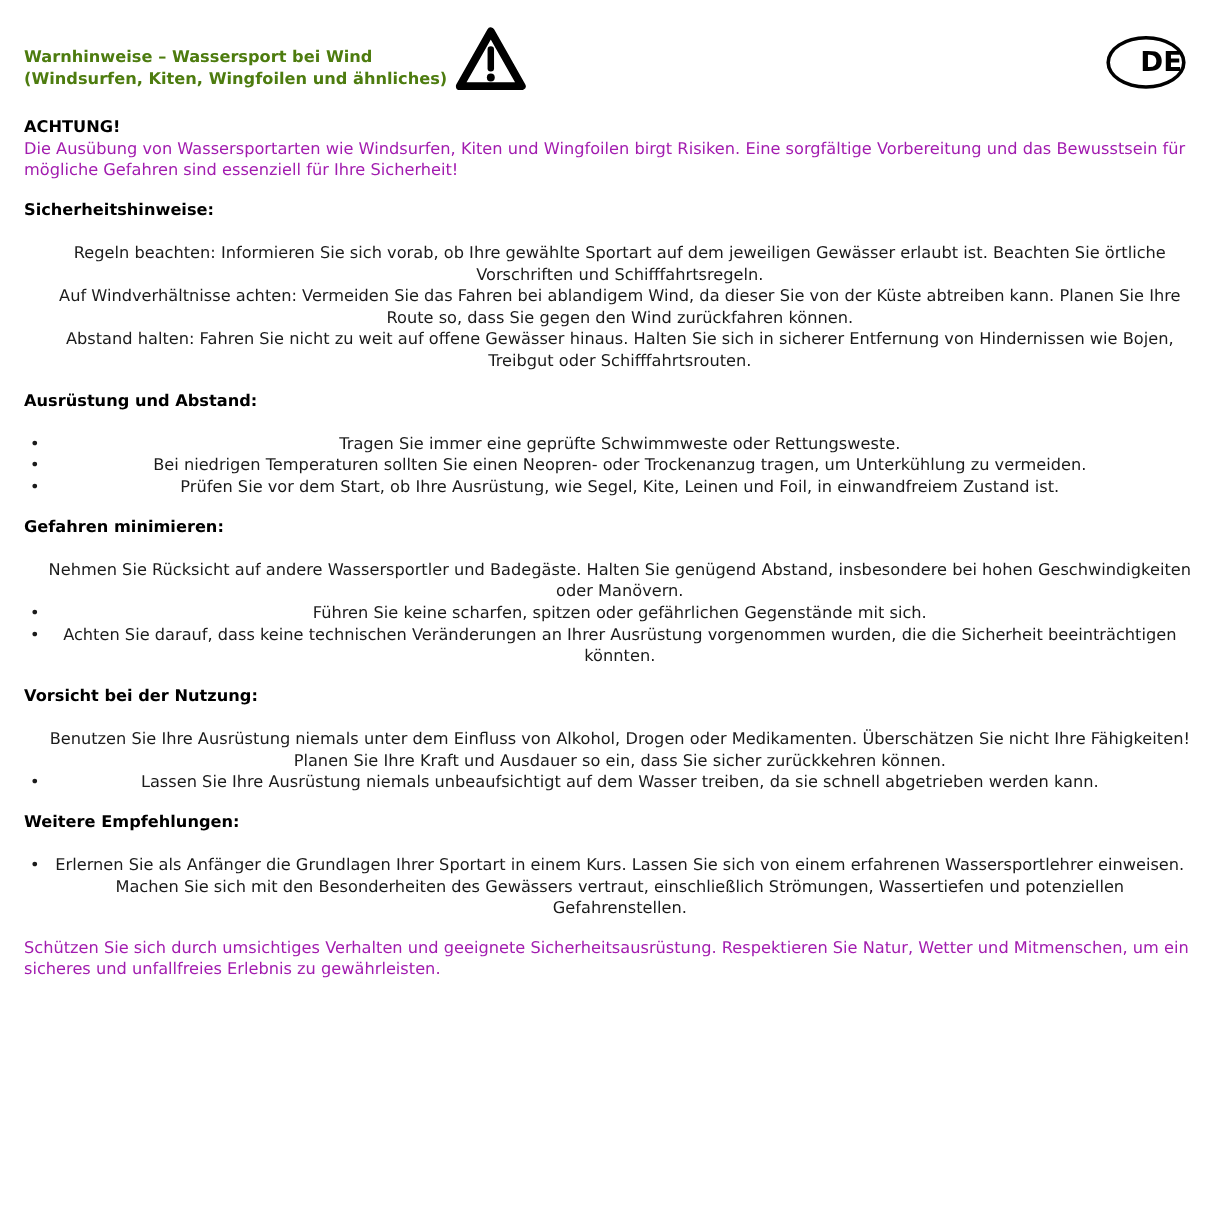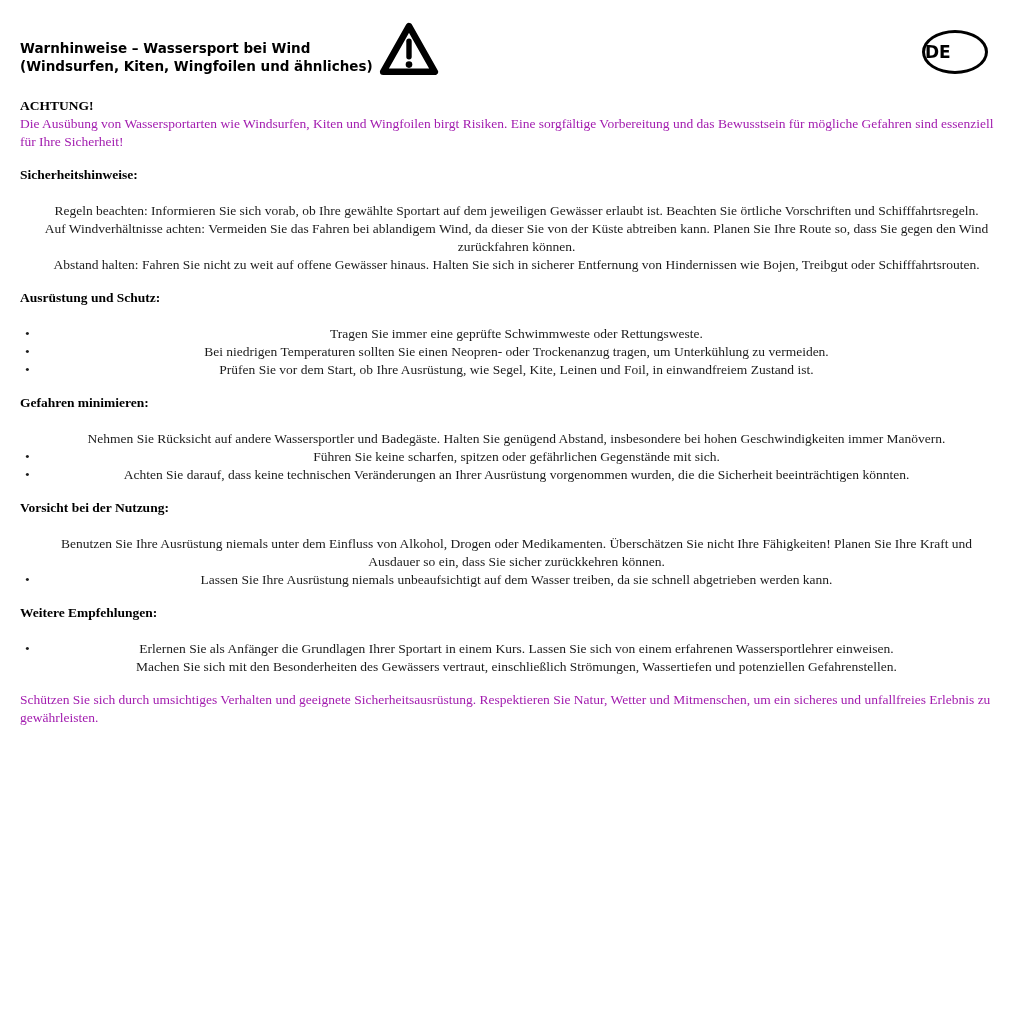--- a/index.html
+++ b/index.html
@@ -16,50 +16,50 @@
   }
 
   
   .header {
     display: flex;
     align-items: flex-start;
   }
   .titles { margin-top: 21px; }
   .doc-title {
     font-weight: bold;
-    color: #000000;
+    color: #4d7c0f;
     white-space: nowrap;
   }
   .warn-icon {
     width: 60px;
     height: 58px;
     margin-left: 6px;
     margin-top: 2px;
     flex: 0 0 auto;
   }
   .lang-badge {
     margin-left: auto;
     margin-top: 12px;
     margin-right: 6px;
     width: 66px;
     height: 44px;
     border: 3.5px solid #000;
     border-radius: 50%;
     display: flex;
     align-items: center;
-    justify-content: flex-start;
+    justify-content: flex-end;
     font-weight: bold;
-    font-size: 17px;
+    font-size: 23px;
     color: #000;
     box-sizing: border-box;
     flex: 0 0 auto;
   }
 
   
-  .sec { margin-top: 15px; font-family: Liberation Serif, serif; }
+  .sec { margin-top: 15px; }
   .sec-h {
     font-weight: bold;
     color: #000;
     margin-bottom: 18px;
   }
   .sec-h.tight { margin-bottom: 0; }
   .para { color: #a21caf; }
 
   .item {
     padding-left: 19px;
@@ -99,29 +99,29 @@
 </div>
 
 <div class="sec">
   <div class="sec-h">Sicherheitshinweise:</div>
   <div class="item">Regeln beachten: Informieren Sie sich vorab, ob Ihre gewählte Sportart auf dem jeweiligen Gewässer erlaubt ist. Beachten Sie örtliche Vorschriften und Schifffahrtsregeln.</div>
   <div class="item">Auf Windverhältnisse achten: Vermeiden Sie das Fahren bei ablandigem Wind, da dieser Sie von der Küste abtreiben kann. Planen Sie Ihre Route so, dass Sie gegen den Wind zurückfahren können.</div>
   <div class="item">Abstand halten: Fahren Sie nicht zu weit auf offene Gewässer hinaus. Halten Sie sich in sicherer Entfernung von Hindernissen wie Bojen, Treibgut oder Schifffahrtsrouten.</div>
 </div>
 
 <div class="sec">
-  <div class="sec-h">Ausrüstung und Schutz:</div>
+  <div class="sec-h">Ausrüstung und Abstand:</div>
   <div class="item bullet">Tragen Sie immer eine geprüfte Schwimmweste oder Rettungsweste.</div>
   <div class="item bullet">Bei niedrigen Temperaturen sollten Sie einen Neopren- oder Trockenanzug tragen, um Unterkühlung zu vermeiden.</div>
   <div class="item bullet">Prüfen Sie vor dem Start, ob Ihre Ausrüstung, wie Segel, Kite, Leinen und Foil, in einwandfreiem Zustand ist.</div>
 </div>
 
 <div class="sec">
   <div class="sec-h">Gefahren minimieren:</div>
-  <div class="item">Nehmen Sie Rücksicht auf andere Wassersportler und Badegäste. Halten Sie genügend Abstand, insbesondere bei hohen Geschwindigkeiten immer Manövern.</div>
+  <div class="item">Nehmen Sie Rücksicht auf andere Wassersportler und Badegäste. Halten Sie genügend Abstand, insbesondere bei hohen Geschwindigkeiten oder Manövern.</div>
   <div class="item bullet">Führen Sie keine scharfen, spitzen oder gefährlichen Gegenstände mit sich.</div>
   <div class="item bullet">Achten Sie darauf, dass keine technischen Veränderungen an Ihrer Ausrüstung vorgenommen wurden, die die Sicherheit beeinträchtigen könnten.</div>
 </div>
 
 <div class="sec">
   <div class="sec-h">Vorsicht bei der Nutzung:</div>
   <div class="item">Benutzen Sie Ihre Ausrüstung niemals unter dem Einfluss von Alkohol, Drogen oder Medikamenten. Überschätzen Sie nicht Ihre Fähigkeiten! Planen Sie Ihre Kraft und Ausdauer so ein, dass Sie sicher zurückkehren können.</div>
   <div class="item bullet">Lassen Sie Ihre Ausrüstung niemals unbeaufsichtigt auf dem Wasser treiben, da sie schnell abgetrieben werden kann.</div>
 </div>
 

